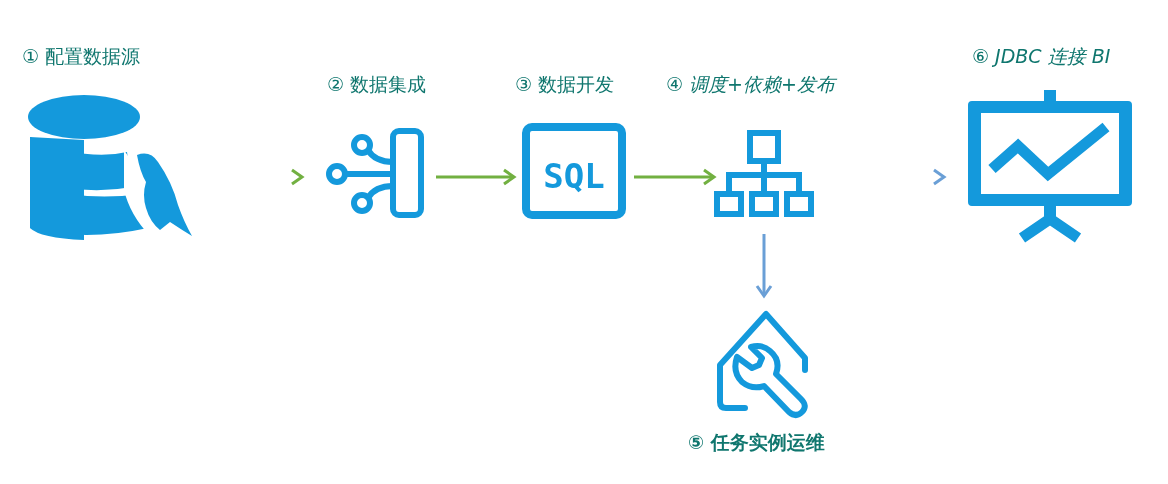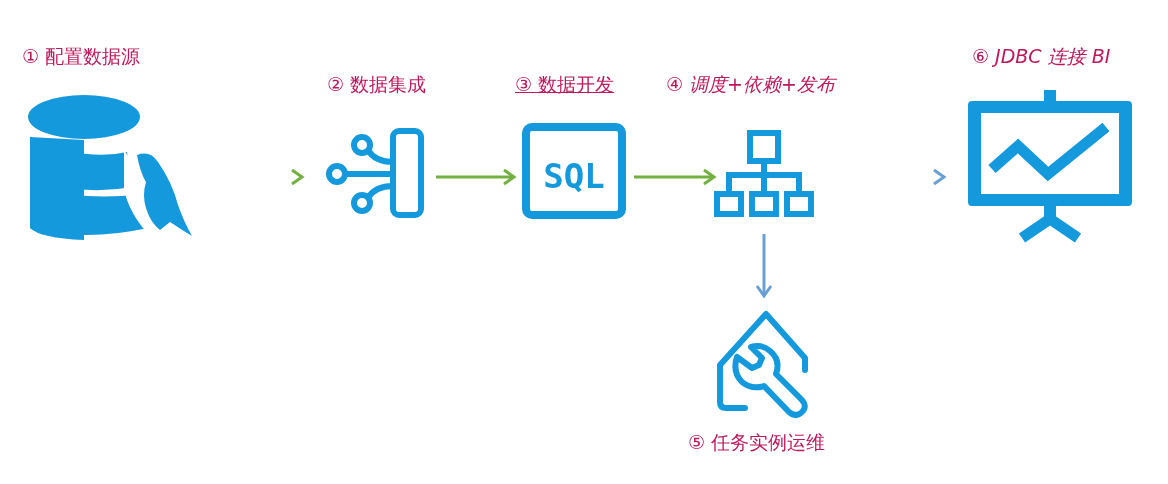--- a/index.html
+++ b/index.html
@@ -1,28 +1,28 @@
 <!DOCTYPE html>
 <html><head>
 <meta charset="utf-8">
 <style>
   html, body { margin:0; padding:0; background:#ffffff; }
   body { width:1168px; height:484px; position:relative; overflow:hidden;
          font-family:"DejaVu Sans", "Liberation Sans", sans-serif; color:#111; }
-  .label { position:absolute; font-size:19px; white-space:nowrap; color:#be185d; }
+  .label { position:absolute; font-size:19px; white-space:nowrap; color:#0f766e; }
   svg.layer { position:absolute; left:0; top:0; }
 </style>
 </head>
 <body>
 
 <div class="label" style="left:22px; top:44px;">① 配置数据源</div>
 <div class="label" style="left:327px; top:72px;text-align:center;">② 数据集成</div>
-<div class="label" style="left:515px; top:72px;text-decoration:underline;">③ 数据开发</div>
+<div class="label" style="left:515px; top:72px;">③ 数据开发</div>
 <div class="label" style="left:666px; top:72px;font-style:italic;">④ 调度+依赖+发布</div>
-<div class="label" style="left:688px; top:430px;">⑤ 任务实例运维</div>
+<div class="label" style="left:688px; top:430px;font-weight:bold;">⑤ 任务实例运维</div>
 <div class="label" style="left:972px; top:44px;font-style:italic;">⑥ JDBC 连接 BI</div>
 
 <svg class="layer" width="1168" height="484" viewBox="0 0 1168 484">
   <defs>
     <linearGradient id="g1" x1="0" x2="1" y1="0" y2="0">
       <stop offset="0" stop-color="#b3714a"></stop>
         <stop offset="1" stop-color="#72b041"></stop>
     </linearGradient>
     <linearGradient id="g4" x1="0" x2="1" y1="0" y2="0">
       <stop offset="0" stop-color="#5ed08a"></stop>

